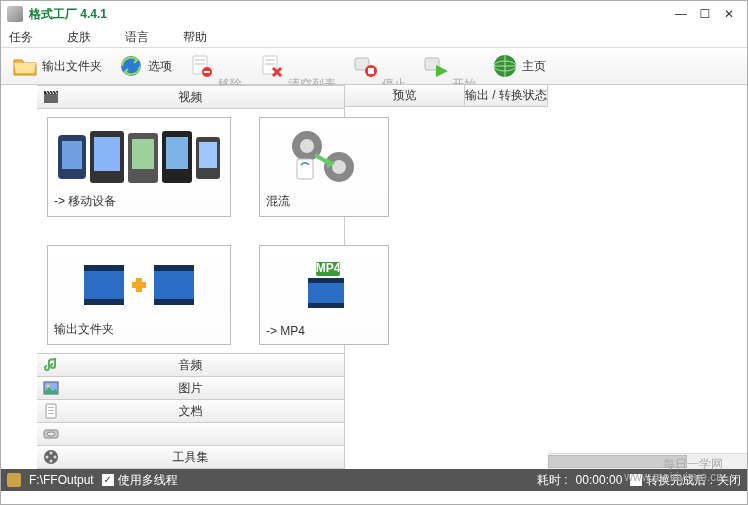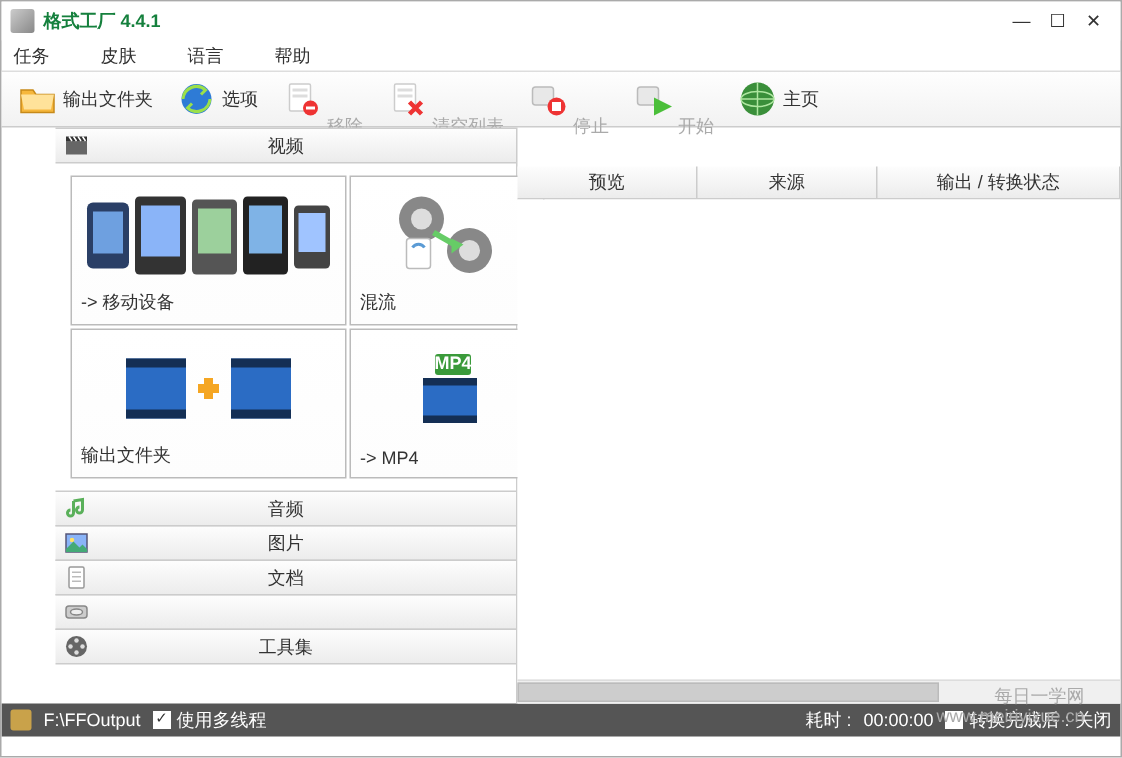--- a/index.html
+++ b/index.html
@@ -22,26 +22,26 @@
     .workspace { display: flex; height: 384px; }
     
     .left-panel { width: 308px; border-right: 1px solid #ccc; display: flex; flex-direction: column; margin-left: 36px; }
     
     .section-hdr { height: 24px; border: 1px solid #ccc; border-left: none; border-right: none; background: linear-gradient(#fdfdfd,#ececec); display: flex; align-items: center; padding: 0 6px; color: #333; position: relative; }
     .section-hdr .sh-icon { width: 16px; height: 16px; margin-right: 6px; }
     .section-hdr .sh-title { position: absolute; left: 50%; transform: translateX(-50%); }
     .section-hdr + .section-hdr,
     .section-hdr + .video-grid + .section-hdr { margin-top: -1px; }
     
-    .video-grid { flex: 0 0 auto; padding: 8px 10px; display: grid; grid-template-columns: 1fr 130px; gap: 2px; background: #fff; }
+    .video-grid { flex: 0 0 auto; padding: 8px 10px; display: grid; grid-template-columns: 1fr 130px; gap: 28px; background: #fff; }
     .tile { border: 1px solid #bbb; background: linear-gradient(#fff,#fdfdfd); padding: 6px; height: 100px; display: flex; flex-direction: column; justify-content: space-between; cursor: pointer; }
     .tile .art { flex: 1; display: flex; align-items: center; justify-content: center; }
     .tile .caption { color: #333; margin-top: 4px; }
     
-    .right-panel { flex: 1; display: flex; flex-direction: column; margin-top: 26px; }
+    .right-panel { flex: 1; display: flex; flex-direction: row; }
     .rp-header { height: 22px; display: flex; border-bottom: 1px solid #ccc; background: linear-gradient(#fdfdfd,#ececec); }
     .rp-col { border-right: 1px solid #ccc; display: flex; align-items: center; justify-content: center; color: #333; }
     .rp-body { flex: 1; background: #fff; position: relative; }
     .rp-body .hscroll { position: absolute; left: 0; right: 0; bottom: 0; height: 16px; background: #f0f0f0; border-top: 1px solid #ddd; }
     .rp-body .hscroll .thumb { position: absolute; left: 0; width: 70%; top: 1px; bottom: 1px; background: #cdcdcd; border: 1px solid #bbb; }
     
     .statusbar { height: 22px; background: #555; color: #fff; display: flex; align-items: center; padding: 0 6px; gap: 8px; font-size: 12px; }
     .statusbar .sb-icon { width: 14px; height: 14px; background: #c9a24a; border-radius: 2px; }
     .statusbar .sb-path { color: #fff; }
     .statusbar .chk { width: 12px; height: 12px; background: #fff; display: inline-flex; align-items: center; justify-content: center; color: #333; font-size: 10px; line-height: 1; }
@@ -243,21 +243,20 @@
             <circle cx="12" cy="8" r="1.5" fill="#ddd"></circle>
           </svg>
         <span class="sh-title">工具集</span>
       </div>
     </div>
   </div>
 
   <div class="right-panel">
     <div class="rp-header">
       <div class="rp-col" style="width:120px">预览</div>
-      <div class="rp-col" style="width:120px">来源</div>
       <div class="rp-col" style="flex:1">输出 / 转换状态</div>
     </div>
     <div class="rp-body">
       <div class="hscroll">
           <div class="thumb"></div>
         </div>
     </div>
   </div>
 </div>
 

